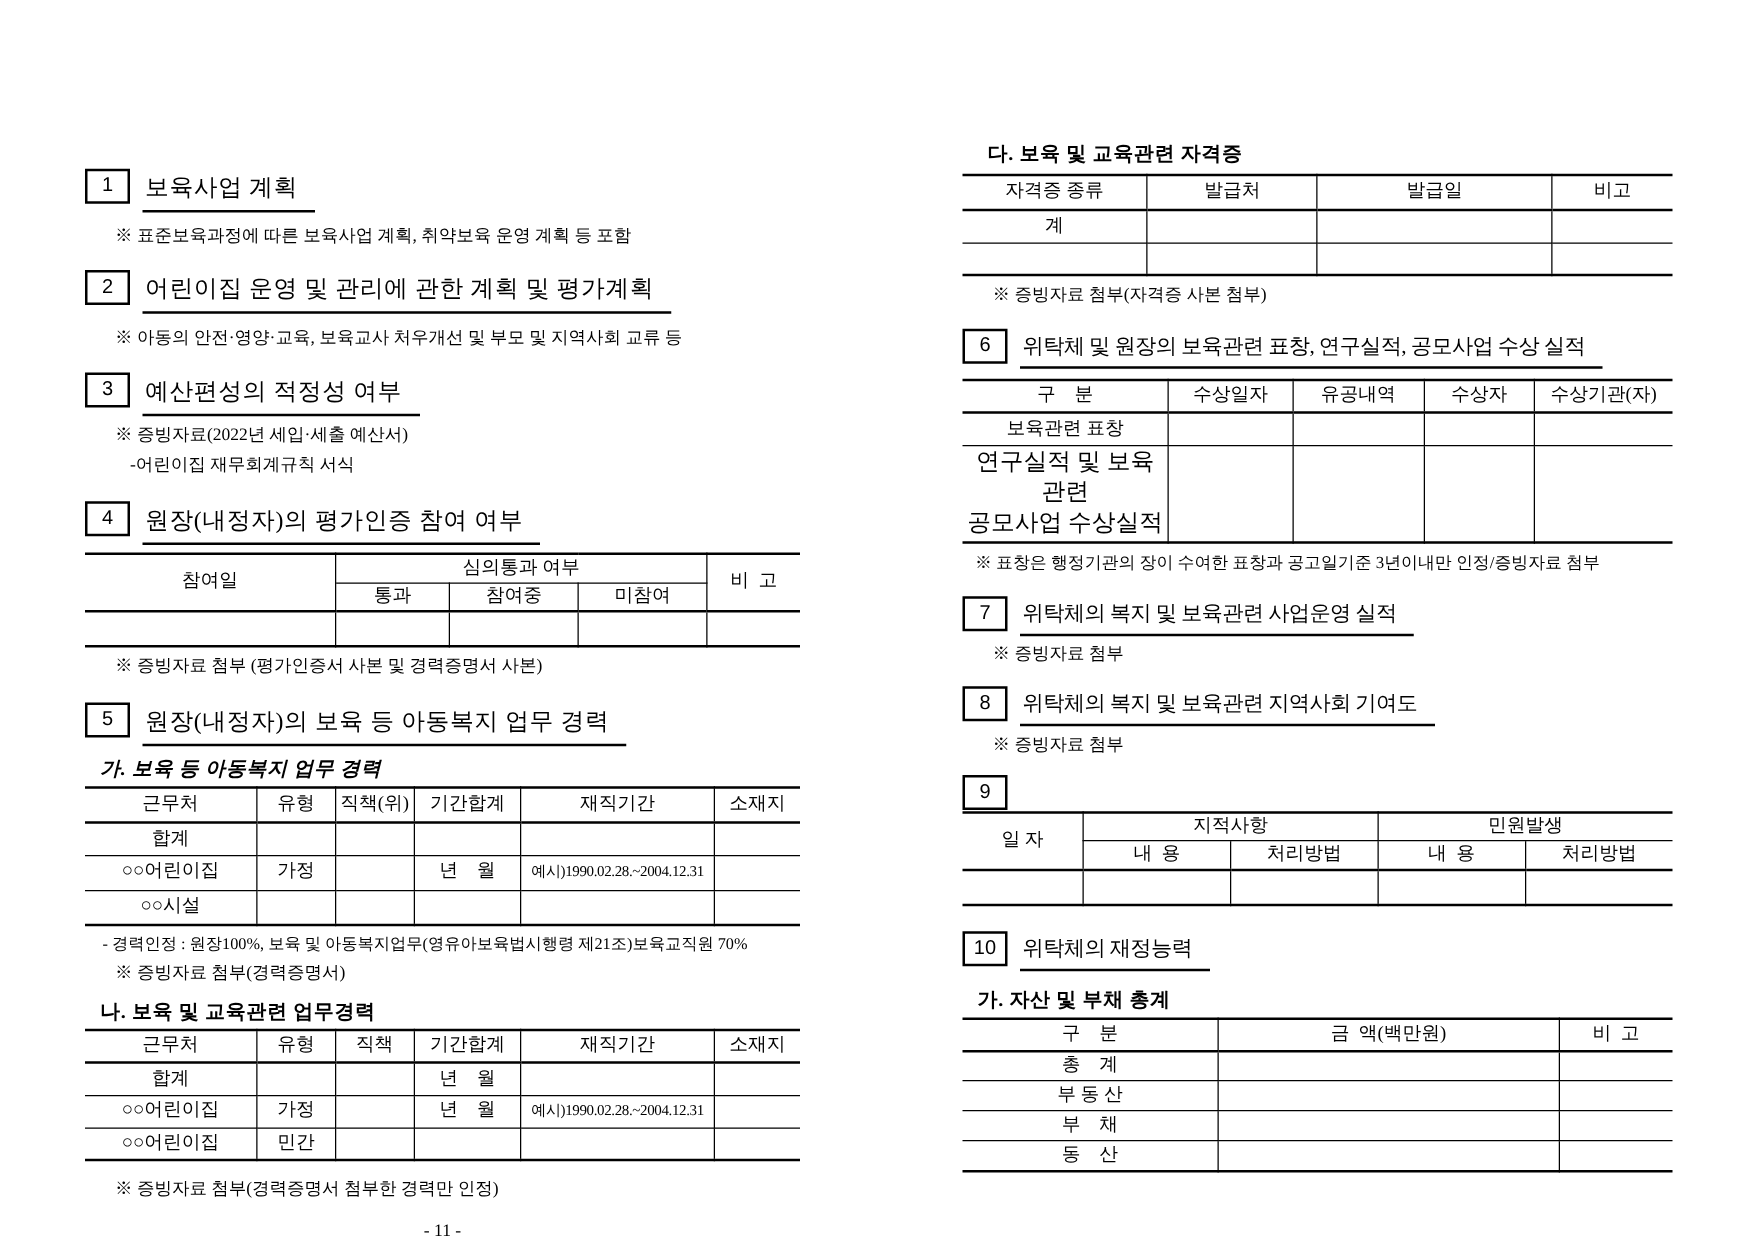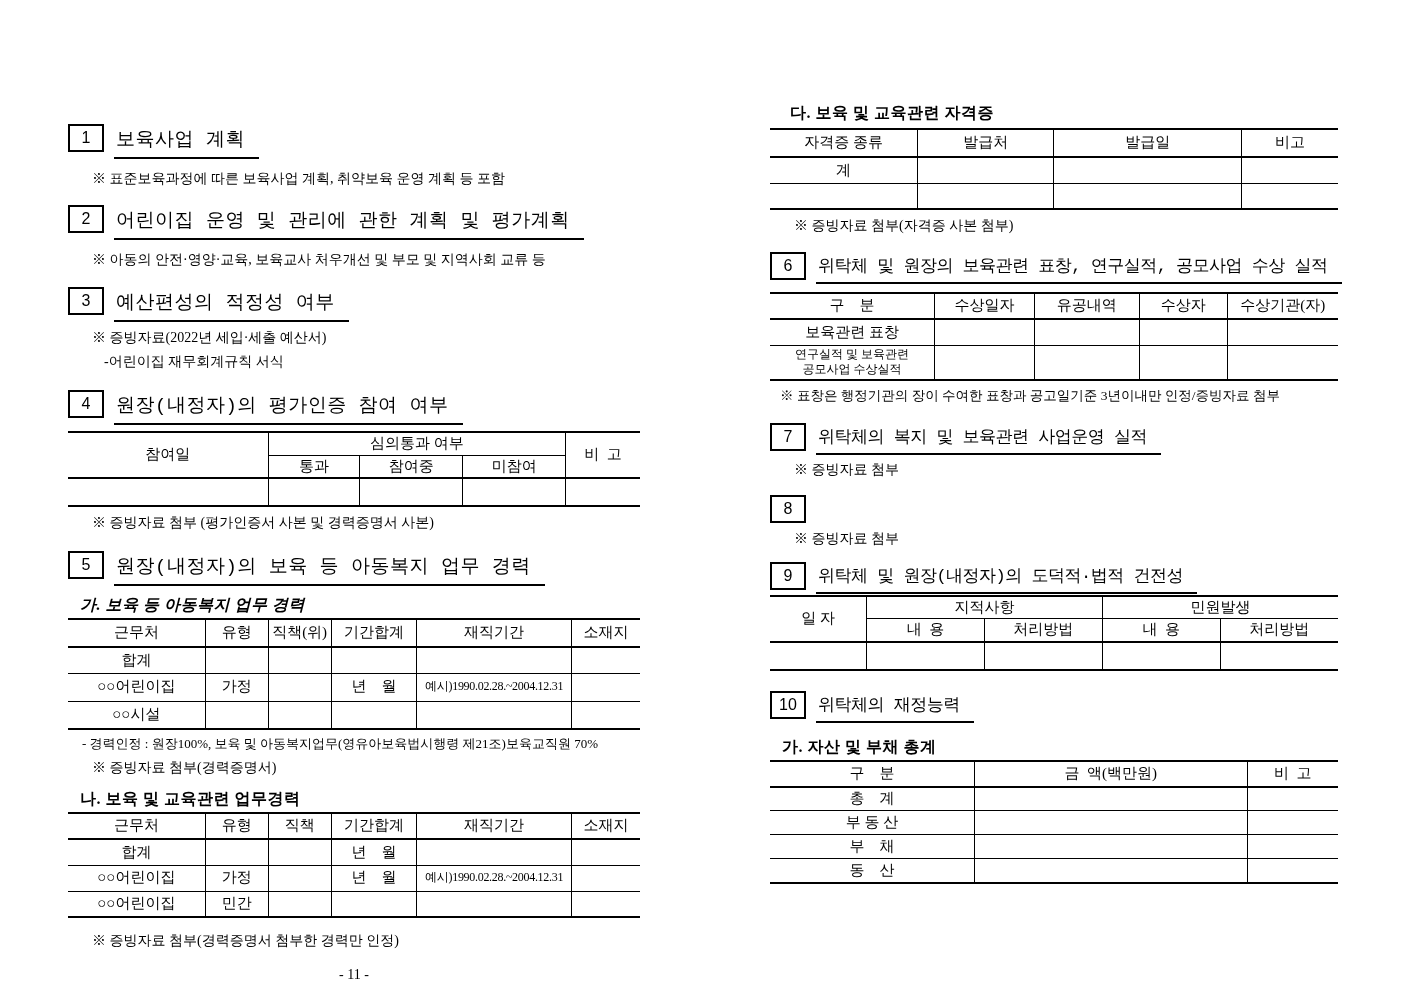--- a/index.html
+++ b/index.html
@@ -1,33 +1,33 @@
 <!DOCTYPE html>
 <html><head>
 <meta charset="utf-8">
 <style>
   html,body{margin:0;padding:0;}
   body{
     width:1403px;height:992px;background:#ffffff;color:#000;
     font-family:"Liberation Serif","DejaVu Serif",serif;
     position:relative;overflow:hidden;
   }
-  .col{position:absolute;top:4px;}
+  .col{position:absolute;top:15px;}
   .col-left{left:68px;width:572px;}
   .col-right{left:770px;width:568px;}
 
   
   .sec{display:flex;align-items:flex-start;gap:10px;}
   .numbox{
     flex:0 0 auto;border:2px solid #000;min-width:26px;text-align:center;
     font-family:"Liberation Sans","DejaVu Sans",sans-serif;
     font-size:16px;line-height:24px;padding:0 3px;
   }
   .sec-title{
-    font-family:Liberation Mono, monospace;
+    font-family:Liberation Serif, serif;
     font-size:19px;letter-spacing:0.5px;white-space:nowrap;
     border-bottom:2px solid #000;padding:2px 14px 5px 2px;text-align:right;
   }
   .col-right .sec-title{font-size:17px;letter-spacing:-0.5px;}
 
   .note{font-size:14px;margin-left:24px;white-space:pre-wrap;line-height:20px;}
   .note-dash{font-size:13px;margin-left:14px;}
   .note-wide{margin-left:10px;font-size:13.5px;}
   .subhead{
     font-size:16px;font-weight:bold;margin-left:12px;letter-spacing:0.5px;
@@ -286,45 +286,45 @@
         <td class="hb">수상기관(자)</td>
       </tr>
       <tr>
         <td>보육관련 표창</td>
         <td></td>
         <td></td>
         <td></td>
         <td></td>
       </tr>
       <tr style="height:34px;">
-        <td style="font-size:12px;">연구실적 및 보육관련
+        <td style="font-size:19px;">연구실적 및 보육관련
 공모사업 수상실적</td>
         <td></td>
         <td></td>
         <td></td>
         <td></td>
       </tr>
     </tbody>
   </table>
   <div class="note note-wide mt-n6">※ 표창은 행정기관의 장이 수여한 표창과 공고일기준 3년이내만 인정/증빙자료 첨부</div>
 
   <div class="sec mt-s7">
     <span class="numbox">7</span>
     <span class="sec-title">위탁체의 복지 및 보육관련 사업운영 실적</span>
   </div>
   <div class="note mt-n7">※ 증빙자료 첨부</div>
 
   <div class="sec mt-s8">
     <span class="numbox">8</span>
+    <span class="sec-title">위탁체의 복지 및 보육관련 지역사회 기여도</span>
   </div>
   <div class="note mt-n8">※ 증빙자료 첨부</div>
 
   <div class="sec mt-s9">
     <span class="numbox">9</span>
-    <span class="sec-title">위탁체 및 원장(내정자)의 도덕적·법적 건전성</span>
   </div>
   <table class="ftable mt-t9">
     <colgroup>
         <col style="width:17%">
         <col style="width:20.75%">
         <col style="width:20.75%">
         <col style="width:20.75%">
         <col style="width:20.75%">
       </colgroup>
     <tbody>

